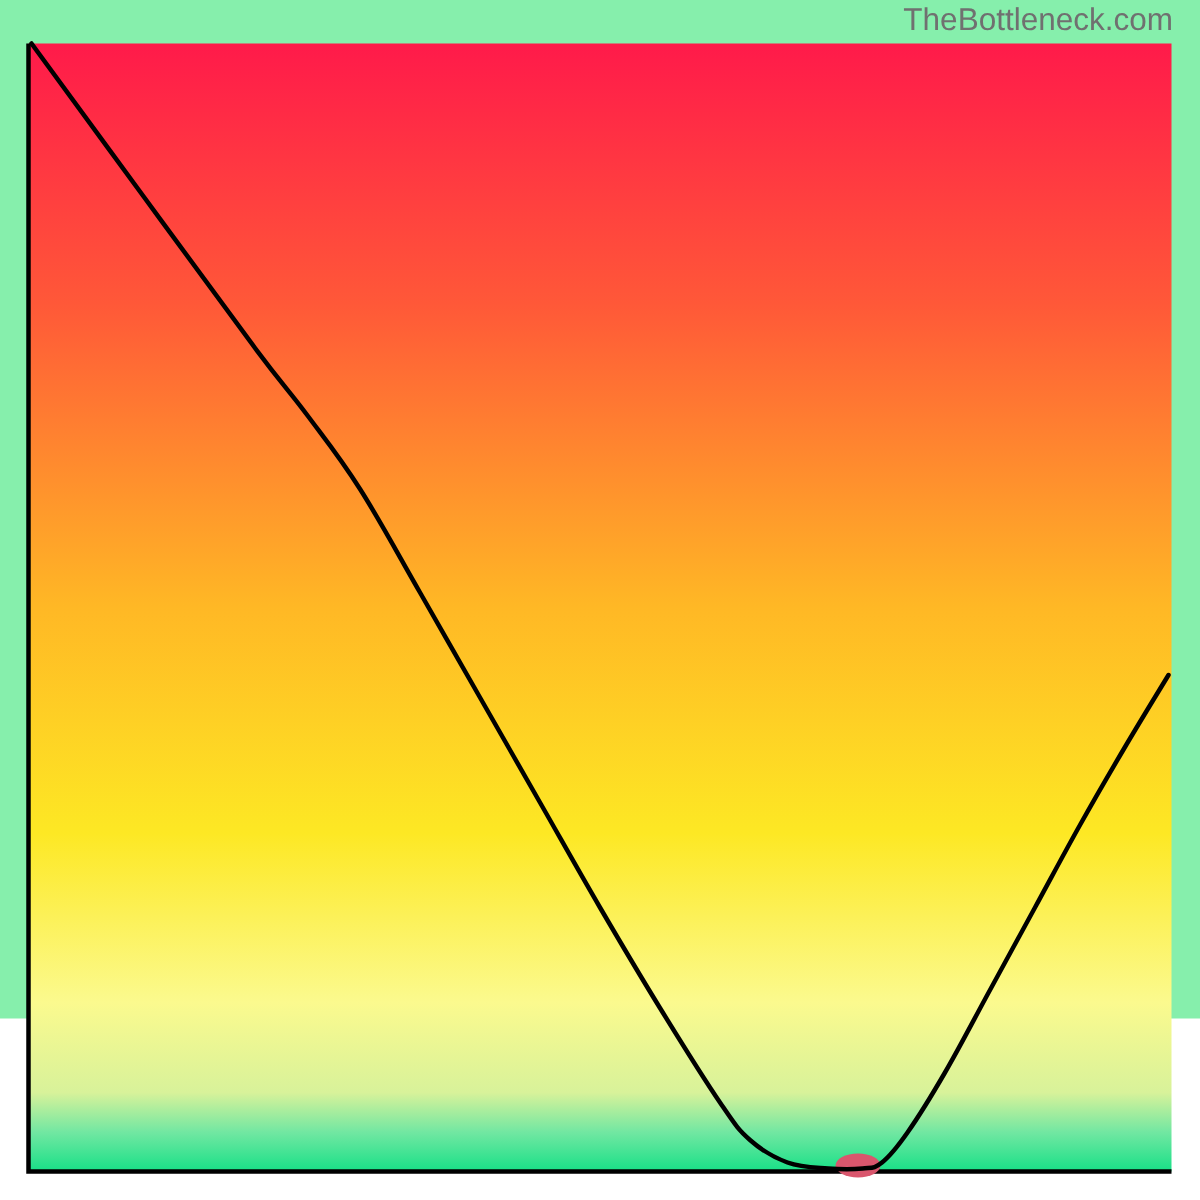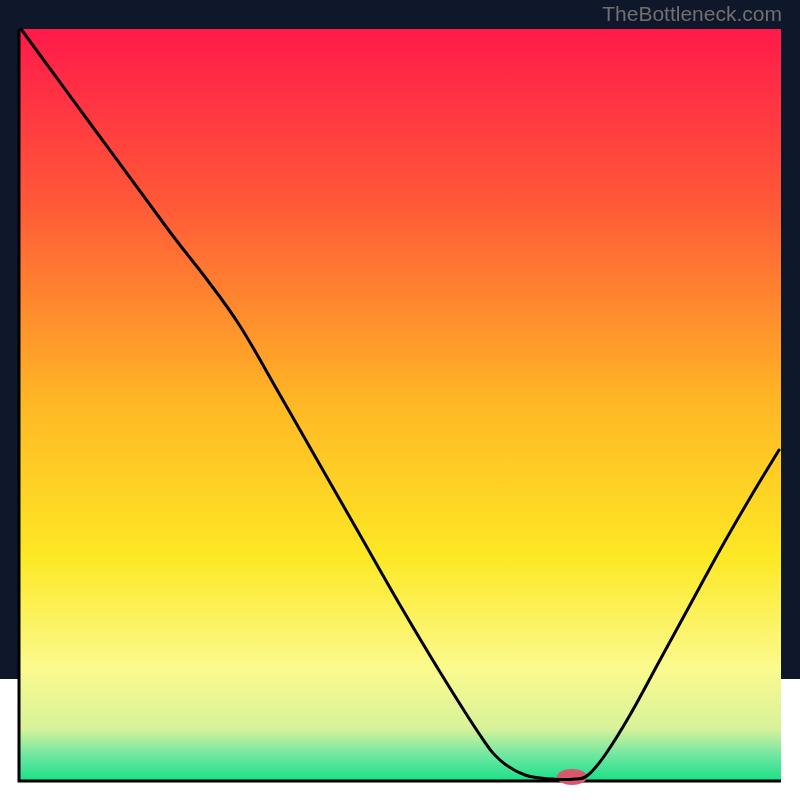--- a/index.html
+++ b/index.html
@@ -7,21 +7,21 @@
     padding: 0;
     width: 800px;
     height: 800px;
     font-family: Arial, sans-serif;
     position: relative;
   }
   .container {
     width: 800px;
     height: 679px;
     position: relative;
-    background: #0f172a;
+    background: #86efac;
   }
   .watermark {
     position: absolute;
     top: 2px;
     right: 18px;
     font-size: 21px;
     color: #707070;
     font-weight: normal;
     z-index: 10;
   }

